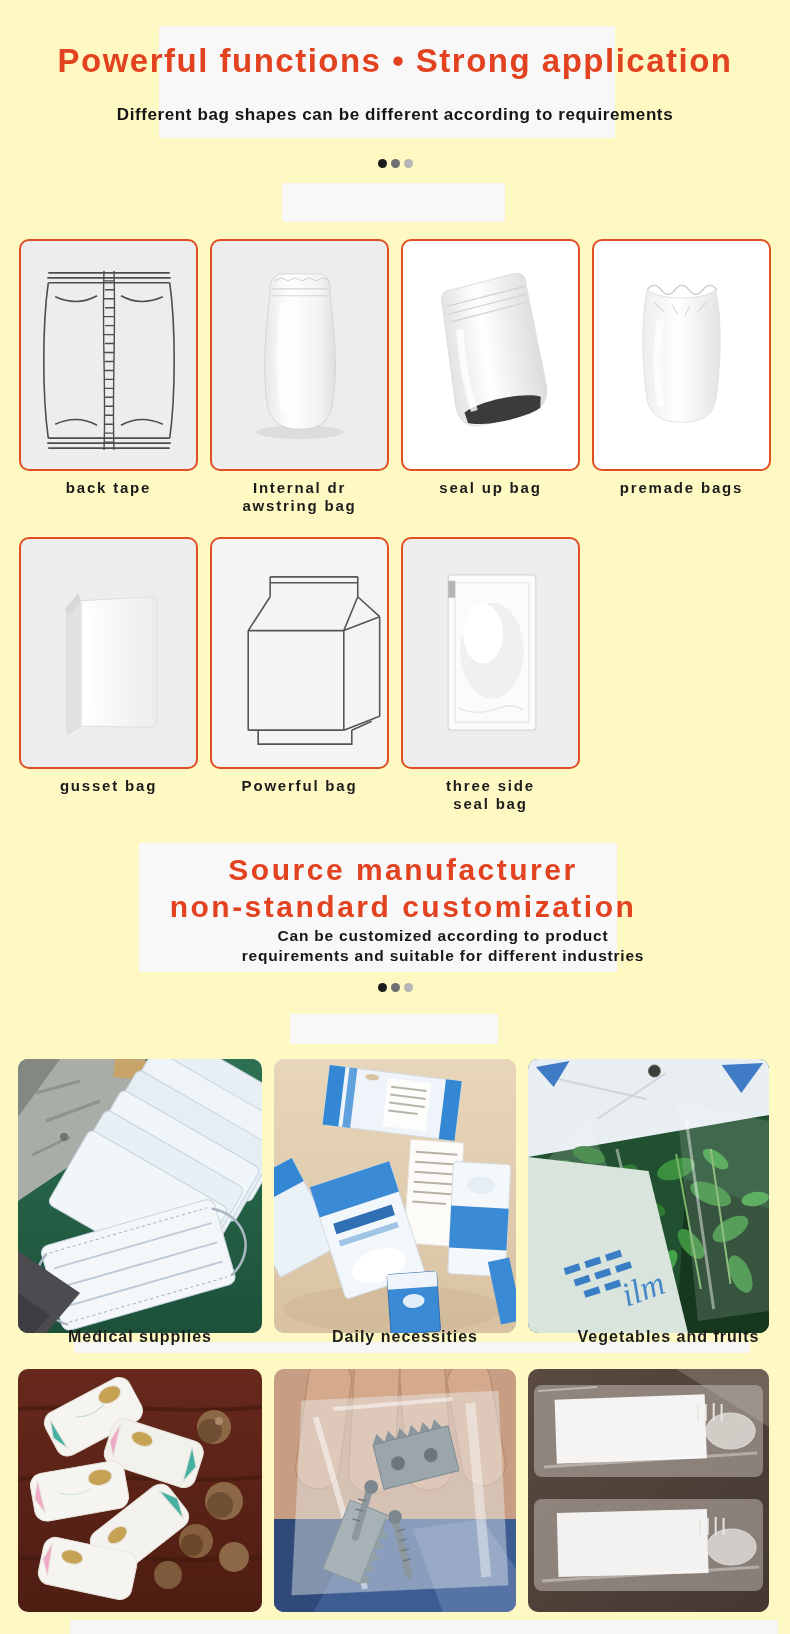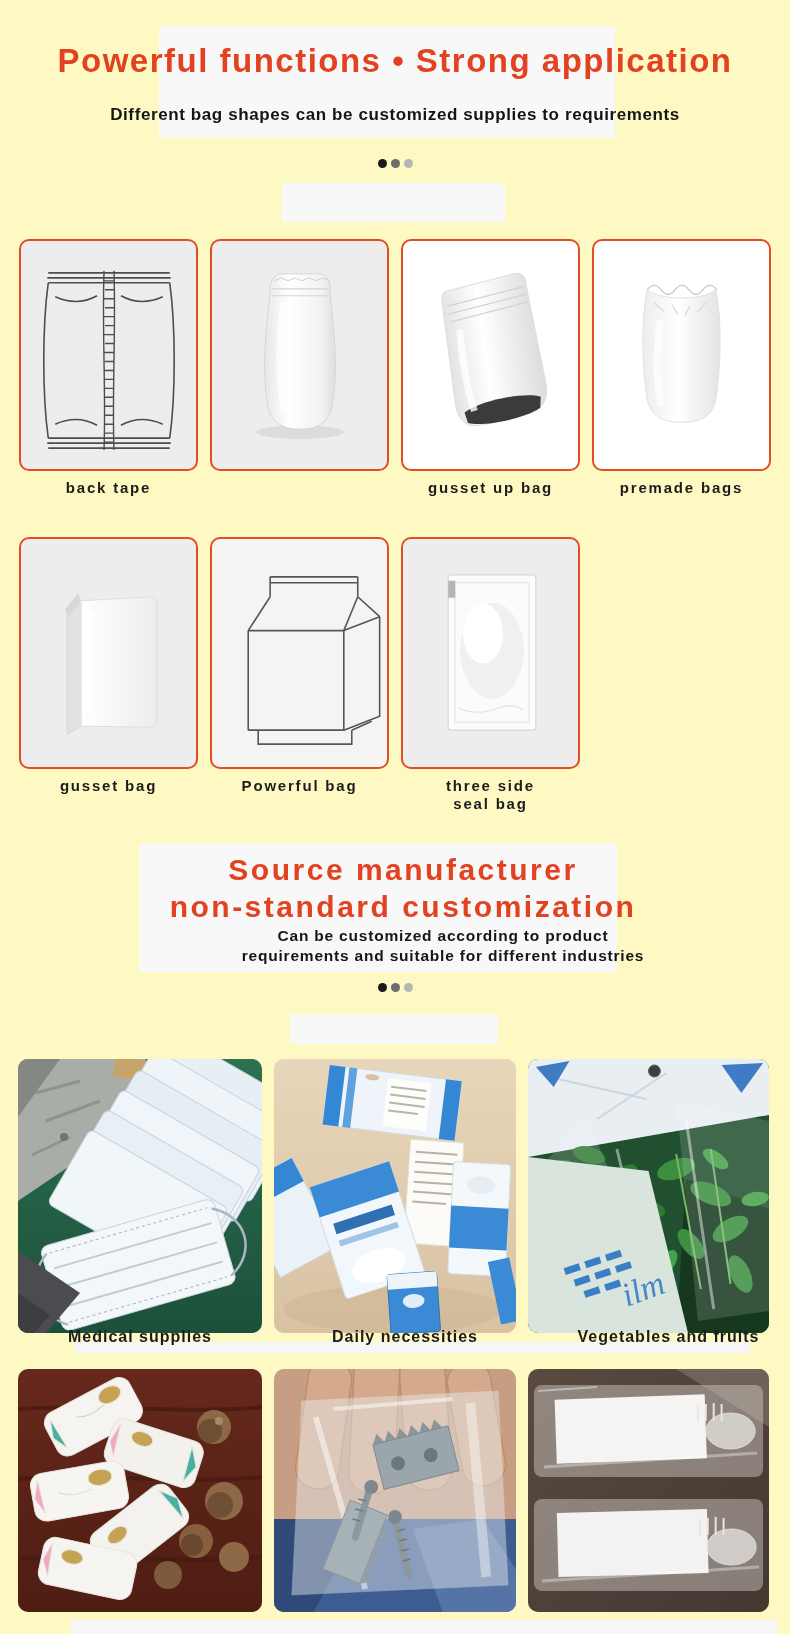--- a/index.html
+++ b/index.html
@@ -53,21 +53,21 @@
   .photo-label{text-align:center;font-size:16px;font-weight:bold;
           letter-spacing:1px;color:#1c1c1c;}
 </style>
 </head>
 <body>
 
 <div class="page">
 
   <div class="bg-block bg1"></div>
   <div class="title1">Powerful functions • Strong application</div>
-  <div class="subtitle1">Different bag shapes can be customized supplies to requirements</div>
+  <div class="subtitle1">Different bag shapes can be different according to requirements</div>
 
   <div class="dots dots1"><span class="dot a"></span><span class="dot b"></span><span class="dot c"></span>
   </div>
 
   <div class="bg-block bg2"></div>
 
   <div class="cards cards-row1">
 
     <div class="cell">
       <div class="card">
@@ -102,41 +102,43 @@
                 <stop offset="1" stop-color="#dededf"></stop>
           </linearGradient>
             </defs>
           <ellipse cx="88" cy="192" rx="44" ry="7" fill="#000000" opacity="0.07"></ellipse>
           <path d="M58,52 C56,40 63,33 70,33 L106,33 C114,33 120,40 118,52 C123,92 126,132 121,162 C119,180 108,189 88,189 C68,189 57,180 55,162 C50,132 53,92 58,52 Z" fill="url(#g2)" stroke="#d6d6d9" stroke-width="1"></path>
           <path d="M62,40 l7,-3 l7,3 l7,-3 l7,3 l7,-3 l7,3 l7,-3 l7,3" fill="none" stroke="#d0d0d3" stroke-width="1"></path>
           <path d="M60,48 H116 M60,55 H116" stroke="#d4d4d7" stroke-width="1.2" fill="none"></path>
           <path d="M72,62 C67,100 67,140 73,172" stroke="#ffffff" stroke-width="8" opacity="0.7" fill="none"></path>
         </svg>
       </div>
+      <div class="card-label">Internal dr
+awstring bag</div>
     </div>
 
     <div class="cell">
       <div class="card white">
         <svg viewBox="0 0 175 229">
           <defs>
               <linearGradient id="g3" x1="0" y1="0" x2="1" y2="0">
             <stop offset="0" stop-color="#e3e3e6"></stop>
                 <stop offset="0.4" stop-color="#ffffff"></stop>
             <stop offset="1" stop-color="#dcdcdf"></stop>
           </linearGradient>
             </defs>
           <g transform="rotate(-8 87 110)">
             <path d="M52,45 L121,37 C129,36 133,41 132,49 L138,150 C139,168 130,177 113,179 L70,183 C54,184 46,177 45,159 L46,55 C46,48 48,46 52,45 Z" fill="url(#g3)" stroke="#dedee1" stroke-width="1"></path>
             <path d="M50,60 L130,51 M51,68 L131,59 M52,76 L131,67" stroke="#d2d2d5" stroke-width="1.2" fill="none"></path>
             <path d="M53,168 C72,158 116,156 131,163 L129,174 C110,183 70,185 55,179 Z" fill="#3b3b3e"></path>
             <path d="M60,85 C58,115 59,145 63,168" stroke="#ffffff" stroke-width="7" opacity="0.8" fill="none"></path>
           </g>
         </svg>
       </div>
-      <div class="card-label">gusset up bag</div>
+      <div class="card-label">seal up bag</div>
     </div>
 
     <div class="cell">
       <div class="card white">
         <svg viewBox="0 0 175 229">
           <defs>
               <linearGradient id="g4" x1="0" y1="0" x2="1" y2="0">
             <stop offset="0" stop-color="#ededef"></stop>
                 <stop offset="0.45" stop-color="#ffffff"></stop>
             <stop offset="1" stop-color="#e4e4e6"></stop>

